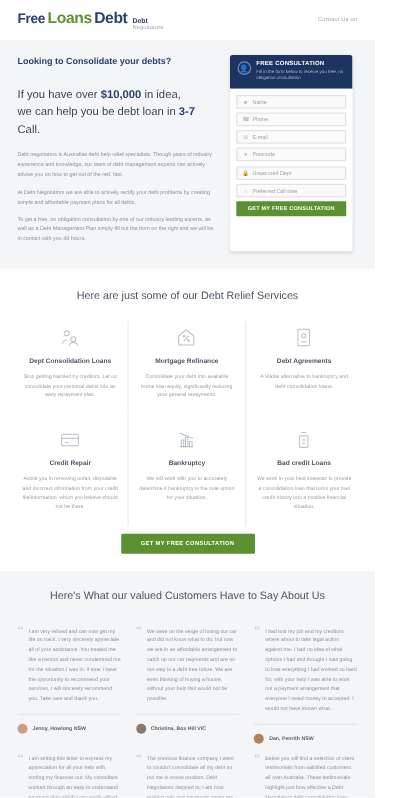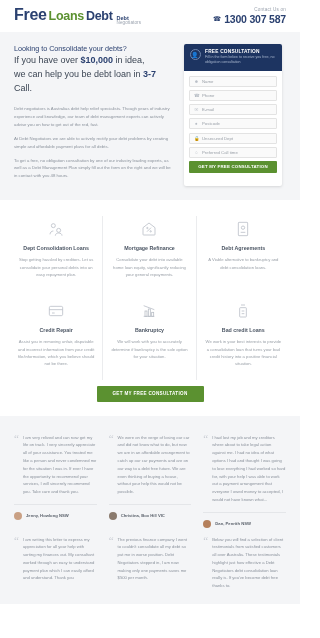--- a/index.html
+++ b/index.html
@@ -11,36 +11,36 @@
   }
   .page { width: 300px; height: 638px; position: relative; }
 
   
   .header {
     height: 32px; background: #ffffff;
     display: flex; align-items: center; justify-content: space-between;
     padding: 0 14px;
   }
   .logo { display: flex; align-items: baseline; gap: 2px; }
-  .logo-free { font-size: 16px; font-weight: bold; color: #2b4170; letter-spacing: -0.3px; }
+  .logo-free { font-size: 11px; font-weight: bold; color: #2b4170; letter-spacing: -0.3px; }
   .logo-from { font-size: 12.5px; font-weight: bold; color: #5b9130; letter-spacing: -0.3px; }
   .logo-debt { font-size: 12.5px; font-weight: bold; color: #2b4170; letter-spacing: -0.3px; }
   .logo-sub { margin-left: 2px; display: flex; flex-direction: column; line-height: 1; }
   .logo-sub-1 { font-size: 5.5px; font-weight: bold; color: #2b4170; }
   .logo-sub-2 { font-size: 4.6px; color: #9aa2ae; letter-spacing: .1px; }
   .contact { text-align: right; line-height: 1.15; }
   .contact-label { font-size: 4.6px; color: #9aa2ae; letter-spacing: .2px; display:block; margin-bottom:1px;}
   .contact-row { display: flex; align-items: center; justify-content: flex-end; gap: 3px; }
   .phone-icon { color: #2b4170; font-size: 6.5px; }
   .contact-num { font-size: 10.5px; font-weight: bold; color: #2b4170; letter-spacing: -0.2px; }
 
   
   .hero { background: #f4f5f7; padding: 12px 14px 14px 14px; display: flex; gap: 10px; }
   .hero-left { width: 160px; }
-  .hero-kicker { font-size: 7.2px; color: #2b4170; font-weight: normal; margin-bottom: 1px; }
+  .hero-kicker { font-size: 7.2px; color: #2b4170; font-weight: bold; margin-bottom: 16px; }
   .hero-h1 { font-size: 9px; color: #3c4654; line-height: 1.55; margin-bottom: 9px; font-weight: normal;}
   .hero-h1 b { font-weight: bold; color: #2b4170; }
   .hero-p { font-size: 4.3px; color: #8b929c; line-height: 1.85; margin-bottom: 6px; }
 
   .hero-form { width: 98px; background: #fff; border-radius: 2px; box-shadow: 0 1px 3px rgba(0,0,0,.13); overflow: hidden; }
   .form-head { background: #1d3461; padding: 5px 6px; display: flex; gap: 4px; align-items: flex-start; }
   .form-head-icon {
     width: 11px; height: 11px; border-radius: 50%;
     border: 0.8px solid #6f86ad; color: #9fb2d0;
     display:flex; align-items:center; justify-content:center; font-size: 6px; flex: 0 0 auto;
@@ -106,24 +106,20 @@
       <span class="logo-free">Free</span>
       <span class="logo-from">Loans</span>
       <span class="logo-debt">Debt</span>
       <span class="logo-sub">
         <span class="logo-sub-1">Debt</span>
         <span class="logo-sub-2">Negotiators</span>
       </span>
     </div>
     <div class="contact">
       <span class="contact-label">Contact Us on</span>
-      <span class="contact-row">
-        <span class="phone-icon">☎</span>
-        <span class="contact-num">1300 307 587</span>
-      </span>
     </div>
   </div>
 
   <div class="hero">
     <div class="hero-left">
       <div class="hero-kicker">Looking to Consolidate your debts?</div>
       <div class="hero-h1">
         <span>If you have over </span><b>$10,000</b><span> in idea,</span><br>
         <span>we can help you be debt loan in </span><b>3-7</b><span> Call.</span>
       </div>
@@ -164,20 +160,21 @@
         <div class="field">
           <span class="field-icon">○</span>
           <span class="field-text">Preferred Call time</span>
         </div>
         <button class="form-cta">GET MY FREE CONSULTATION</button>
       </div>
     </div>
   </div>
 
   <div class="services">
+    <h2 class="sec-title">Here are just some of our Debt Relief Services</h2>
     <div class="svc-grid">
 
       <div class="svc">
         <div class="svc-icon">
           <svg width="16" height="16" viewBox="0 0 24 24">
               <circle cx="8" cy="7" r="3"></circle>
               <path d="M3 20c0-3 2.5-5 5-5"></path>
               <circle cx="16" cy="14" r="3"></circle>
               <path d="M11 22c0-2.5 2.2-4 5-4s5 1.5 5 4"></path>
             </svg>
@@ -250,20 +247,21 @@
         <div class="svc-desc">We work in your best interests to provide a consolidation loan that turns your bad credit history into a positive financial situation.</div>
       </div>
 
     </div>
     <div class="cta-wrap">
       <button class="big-cta">GET MY FREE CONSULTATION</button>
     </div>
   </div>
 
   <div class="testi">
+    <h2 class="sec-title">Here's What our valued Customers Have to Say About Us</h2>
     <div class="testi-grid">
 
       <div class="testi-card">
         <div class="testi-top">
           <span class="quote-mark">“</span>
           <div class="testi-text">I am very relived and can now get my life on track. I very sincerely appreciate all of your assistance. You treated me like a person and never condemned me for the situation I was in. If ever I have the opportunity to recommend your services, I will sincerely recommend you. Take care and thank you.</div>
         </div>
         <div class="testi-foot">
           <span class="avatar a1"></span>
           <span class="testi-name">Jenny, Howlong NSW</span>

